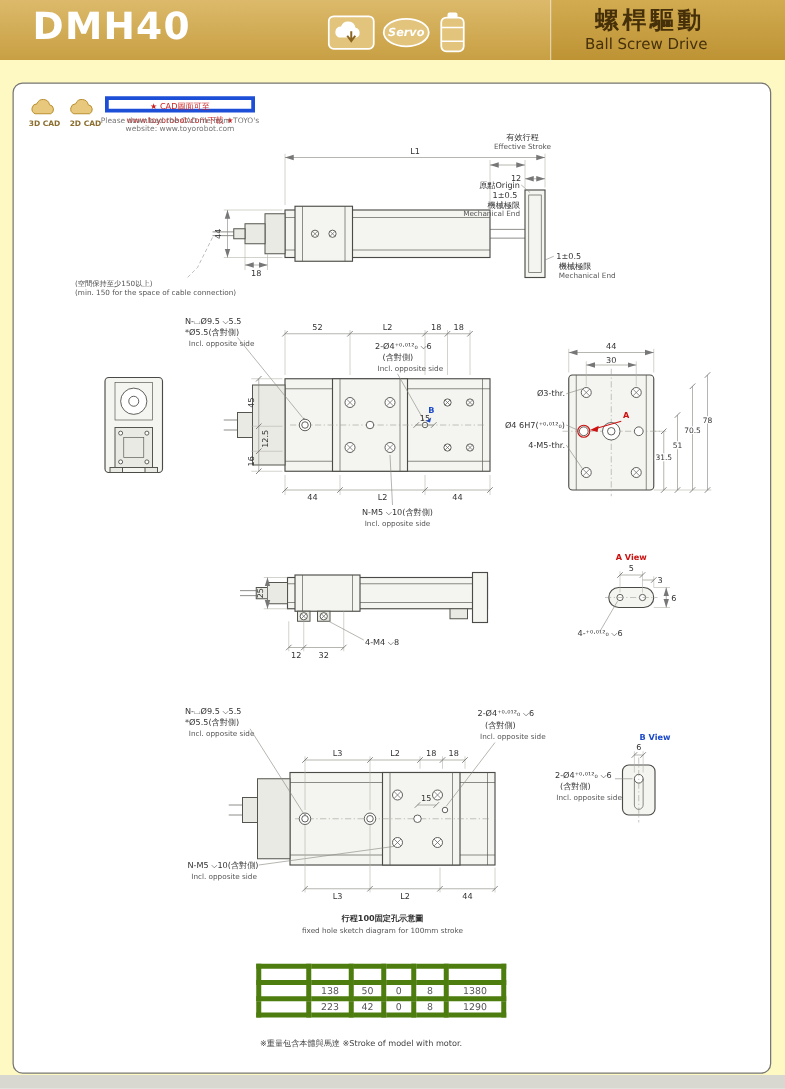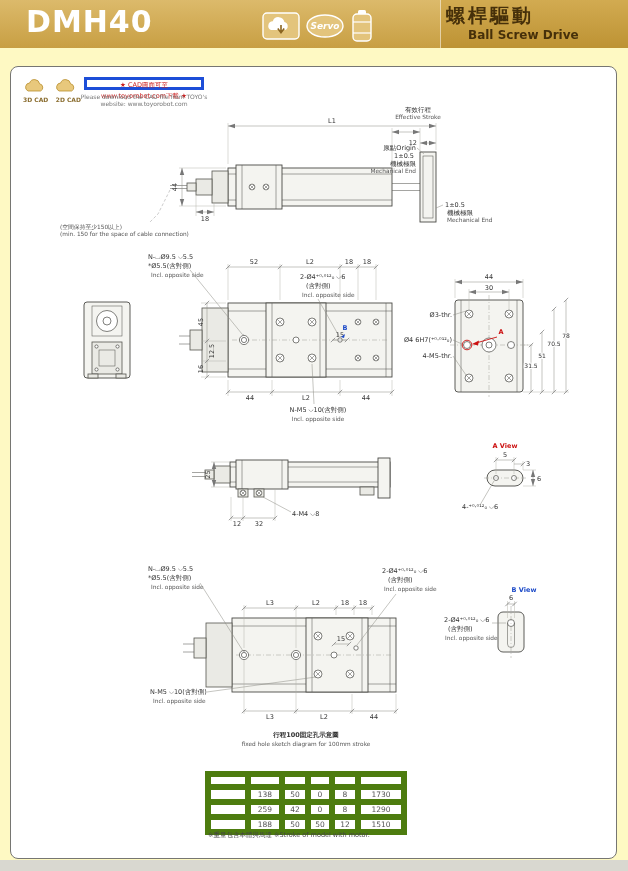--- a/index.html
+++ b/index.html
@@ -2,29 +2,29 @@
 <html><head>
 <meta charset="utf-8">
 <style>
   *{margin:0;padding:0;box-sizing:border-box}
   html,body{width:628px;height:871px}
   body{font-family:"DejaVu Sans","Liberation Sans",sans-serif;background:#d9d8d0}
   .page{position:relative;width:628px;height:860px;background:#fef9c3;overflow:hidden}
   .hdr{position:absolute;left:0;top:0;width:628px;height:48px;background:linear-gradient(180deg,#dcba6b,#c89f43)}
   .hdr-right{position:absolute;left:440px;top:0;width:188px;height:48px;background:linear-gradient(180deg,#d2ab51,#bd9334);border-left:1px solid rgba(255,255,255,.55)}
   .model{position:absolute;left:26px;top:4px;font-size:30px;font-weight:bold;color:#fff;letter-spacing:1px;z-index:3}
-  .tzh{position:absolute;left:446px;top:3px;font-size:19px;font-weight:bold;color:#46300a;letter-spacing:3px;z-index:3}
-  .ten{position:absolute;left:468px;top:28px;font-size:12px;font-weight:bold;color:#46300a;z-index:3}
+  .tzh{position:absolute;left:476px;top:3px;font-size:19px;font-weight:bold;color:#46300a;letter-spacing:3px;z-index:3}
+  .ten{position:absolute;left:468px;top:28px;font-size:12px;font-weight:normal;color:#46300a;z-index:3}
   .panel{position:absolute;left:10px;top:66px;width:607px;height:793px;background:#fff;border:1px solid #767672;border-radius:8px}
   svg.drw{position:absolute;left:0;top:0;z-index:2}
   .redbox{position:absolute;left:84px;top:77px;width:120px;height:13px;border:3px solid #1d4ed8;color:#c22;font-size:6.5px;line-height:11px;text-align:center;font-weight:normal;z-index:3}
   .cadsub{position:absolute;left:80px;top:93px;width:128px;font-size:6px;line-height:7px;color:#777;text-align:center;z-index:3}
   .cadlbl{position:absolute;left:23px;top:96px;width:58px;font-size:6px;color:#8a6d2f;font-weight:bold;display:flex;justify-content:space-between;z-index:3}
   table.spec{position:absolute;left:205px;top:771px;border-collapse:collapse;font-size:7.5px;color:#555;table-layout:fixed;z-index:3}
-  table.spec td{border:6px solid #4d7c0f;text-align:center;height:13px;padding:0;background:#fff}
+  table.spec td{border:4px solid #4d7c0f;text-align:center;height:13px;padding:0;background:#fff}
   td.hd{background:#d6b057}
   td.lb{background:#eee0ab}
   .fnote{position:absolute;left:208px;top:831px;font-size:6.5px;color:#444;z-index:3}
   
   .o{stroke:#4a4a46;fill:#f4f4f0;stroke-width:.9}
   .o2{stroke:#55554f;fill:#eaeae5;stroke-width:.8}
   .lnn{stroke:#5a5a54;stroke-width:.55;fill:none}
   .h{stroke:#4a4a46;fill:#fff;stroke-width:.7}
   .dim{stroke:#8a8a82;stroke-width:.5;fill:none}
   .ext{stroke:#b0b0a6;stroke-width:.45}
@@ -505,35 +505,27 @@
       <td class="hd"></td>
       <td class="hd"></td>
       <td class="hd"></td>
     </tr>
     <tr>
       <td class="lb"></td>
       <td>138</td>
       <td>50</td>
       <td>0</td>
       <td>8</td>
-      <td>1730</td>
+      <td>1380</td>
     </tr>
     <tr>
       <td class="lb"></td>
-      <td>259</td>
+      <td>223</td>
       <td>42</td>
       <td>0</td>
       <td>8</td>
       <td>1290</td>
     </tr>
-    <tr>
-      <td class="lb"></td>
-      <td>188</td>
-      <td>50</td>
-      <td>50</td>
-      <td>12</td>
-      <td>1510</td>
-    </tr>
   </tbody>
     </table>
   <div class="fnote">※重量包含本體與馬達 ※Stroke of model with motor.</div>
 
 </div>
 
 </body></html>

